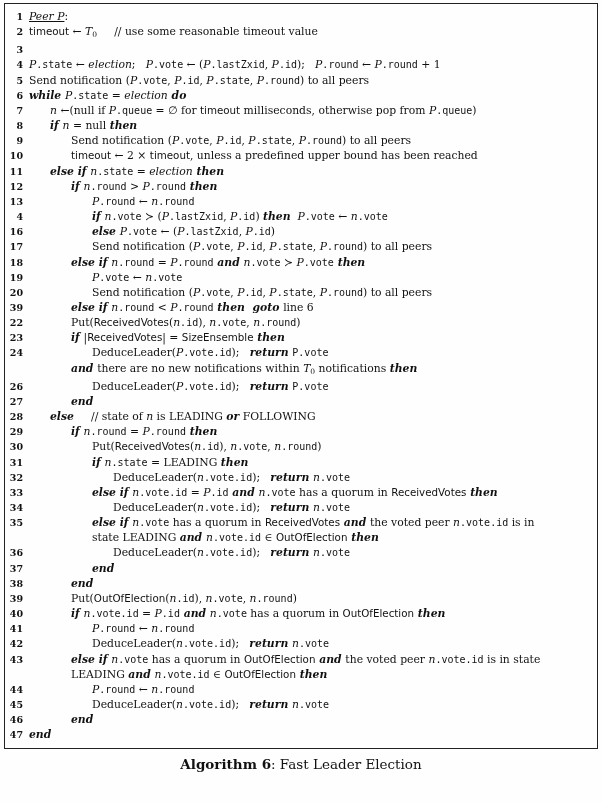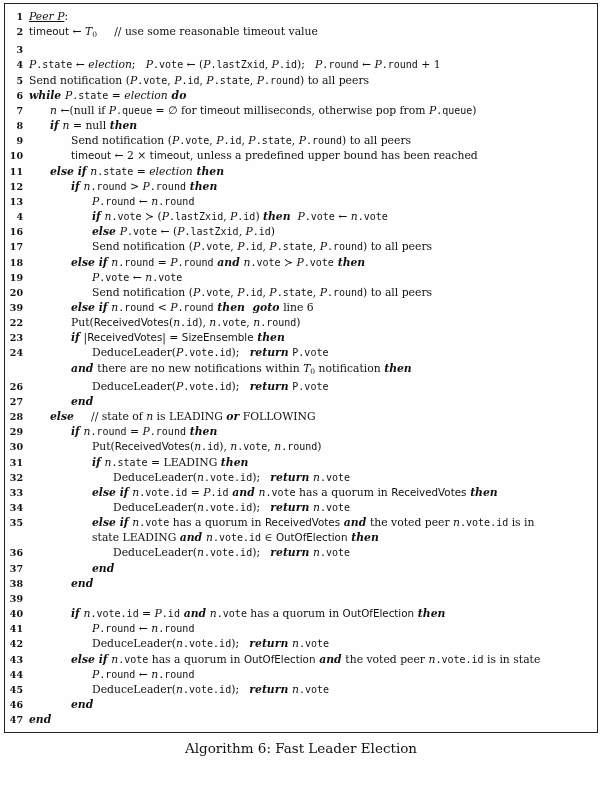--- a/index.html
+++ b/index.html
@@ -38,21 +38,21 @@
   .vu { font-family: "DejaVu Serif", "DejaVu Sans", serif; font-style: italic; text-decoration: underline; }
   .sf { font-family: "DejaVu Sans", sans-serif; font-size: 10.3px; }
   .tt { font-family: "DejaVu Sans Mono", monospace; font-size: 10.0px; }
   .sub { font-family: "DejaVu Serif", serif; font-size: 7.5px; vertical-align: -2px; }
   .caption {
     margin-top: 7px;
     text-align: center;
     font-size: 13.5px;
     color: #111;
   }
-  .cap-label { font-weight: normal; }
+  .cap-label { font-weight: bold; }
 </style>
 </head>
 <body>
 
 <div class="page">
   <div class="algo-box">
     <div id="lines">
         <div class="line">
           <span class="num">1</span>
           <span class="txt" style="padding-left: 0px;"><span class="vu">Peer P</span><span class="rm">:</span></span>
@@ -139,21 +139,21 @@
         <div class="line">
           <span class="num">23</span>
           <span class="txt" style="padding-left: 42px;"><span class="kw">if </span><span class="rm">|</span><span class="sf">ReceivedVotes</span><span class="rm">| = </span><span class="sf">SizeEnsemble</span><span class="kw"> then</span></span>
         </div>
         <div class="line">
           <span class="num">24</span>
           <span class="txt" style="padding-left: 63px;"><span class="rm">DeduceLeader(</span><span class="it">P</span><span class="tt">.vote.id</span><span class="rm">);   </span><span class="kw">return </span><span class="tt">P.vote</span></span>
         </div>
         <div class="line">
           <span class="num"></span>
-          <span class="txt" style="padding-left: 42px;"><span class="kw">and </span><span class="rm">there are no new notifications within </span><span class="it">T</span><span class="sub">0</span><span class="rm"> notification </span><span class="kw">then</span></span>
+          <span class="txt" style="padding-left: 42px;"><span class="kw">and </span><span class="rm">there are no new notifications within </span><span class="it">T</span><span class="sub">0</span><span class="rm"> notifications </span><span class="kw">then</span></span>
         </div>
         <div class="line">
           <span class="num">26</span>
           <span class="txt" style="padding-left: 63px;"><span class="rm">DeduceLeader(</span><span class="it">P</span><span class="tt">.vote.id</span><span class="rm">);   </span><span class="kw">return </span><span class="tt">P.vote</span></span>
         </div>
         <div class="line">
           <span class="num">27</span>
           <span class="txt" style="padding-left: 42px;"><span class="kw">end</span></span>
         </div>
         <div class="line">
@@ -199,36 +199,41 @@
         <div class="line">
           <span class="num">37</span>
           <span class="txt" style="padding-left: 63px;"><span class="kw">end</span></span>
         </div>
         <div class="line">
           <span class="num">38</span>
           <span class="txt" style="padding-left: 42px;"><span class="kw">end</span></span>
         </div>
         <div class="line">
           <span class="num">39</span>
+          <span class="txt" style="padding-left: 42px;"><span class="rm">Put(</span><span class="sf">OutOfElection</span><span class="rm">(</span><span class="it">n</span><span class="tt">.id</span><span class="rm">), </span><span class="it">n</span><span class="tt">.vote</span><span class="rm">, </span><span class="it">n</span><span class="tt">.round</span><span class="rm">)</span></span>
         </div>
         <div class="line">
           <span class="num">40</span>
           <span class="txt" style="padding-left: 42px;"><span class="kw">if </span><span class="it">n</span><span class="tt">.vote.id</span><span class="rm"> = </span><span class="it">P</span><span class="tt">.id</span><span class="kw"> and </span><span class="it">n</span><span class="tt">.vote</span><span class="rm"> has a quorum in </span><span class="sf">OutOfElection</span><span class="kw"> then</span></span>
         </div>
         <div class="line">
           <span class="num">41</span>
           <span class="txt" style="padding-left: 63px;"><span class="it">P</span><span class="tt">.round</span><span class="rm"> ← </span><span class="it">n</span><span class="tt">.round</span></span>
         </div>
         <div class="line">
           <span class="num">42</span>
           <span class="txt" style="padding-left: 63px;"><span class="rm">DeduceLeader(</span><span class="it">n</span><span class="tt">.vote.id</span><span class="rm">);   </span><span class="kw">return </span><span class="it">n</span><span class="tt">.vote</span></span>
         </div>
         <div class="line">
           <span class="num">43</span>
           <span class="txt" style="padding-left: 42px; text-align: right;"><span class="kw">else if </span><span class="it">n</span><span class="tt">.vote</span><span class="rm"> has a quorum in </span><span class="sf">OutOfElection</span><span class="kw"> and </span><span class="rm">the voted peer </span><span class="it">n</span><span class="tt">.vote.id</span><span class="rm"> is in state</span></span>
+        </div>
+        <div class="line">
+          <span class="num"></span>
+          <span class="txt" style="padding-left: 42px;"><span class="rm">LEADING </span><span class="kw">and </span><span class="it">n</span><span class="tt">.vote.id</span><span class="rm"> ∈ </span><span class="sf">OutOfElection</span><span class="kw"> then</span></span>
         </div>
         <div class="line">
           <span class="num">44</span>
           <span class="txt" style="padding-left: 63px;"><span class="it">P</span><span class="tt">.round</span><span class="rm"> ← </span><span class="it">n</span><span class="tt">.round</span></span>
         </div>
         <div class="line">
           <span class="num">45</span>
           <span class="txt" style="padding-left: 63px;"><span class="rm">DeduceLeader(</span><span class="it">n</span><span class="tt">.vote.id</span><span class="rm">);   </span><span class="kw">return </span><span class="it">n</span><span class="tt">.vote</span></span>
         </div>
         <div class="line">

